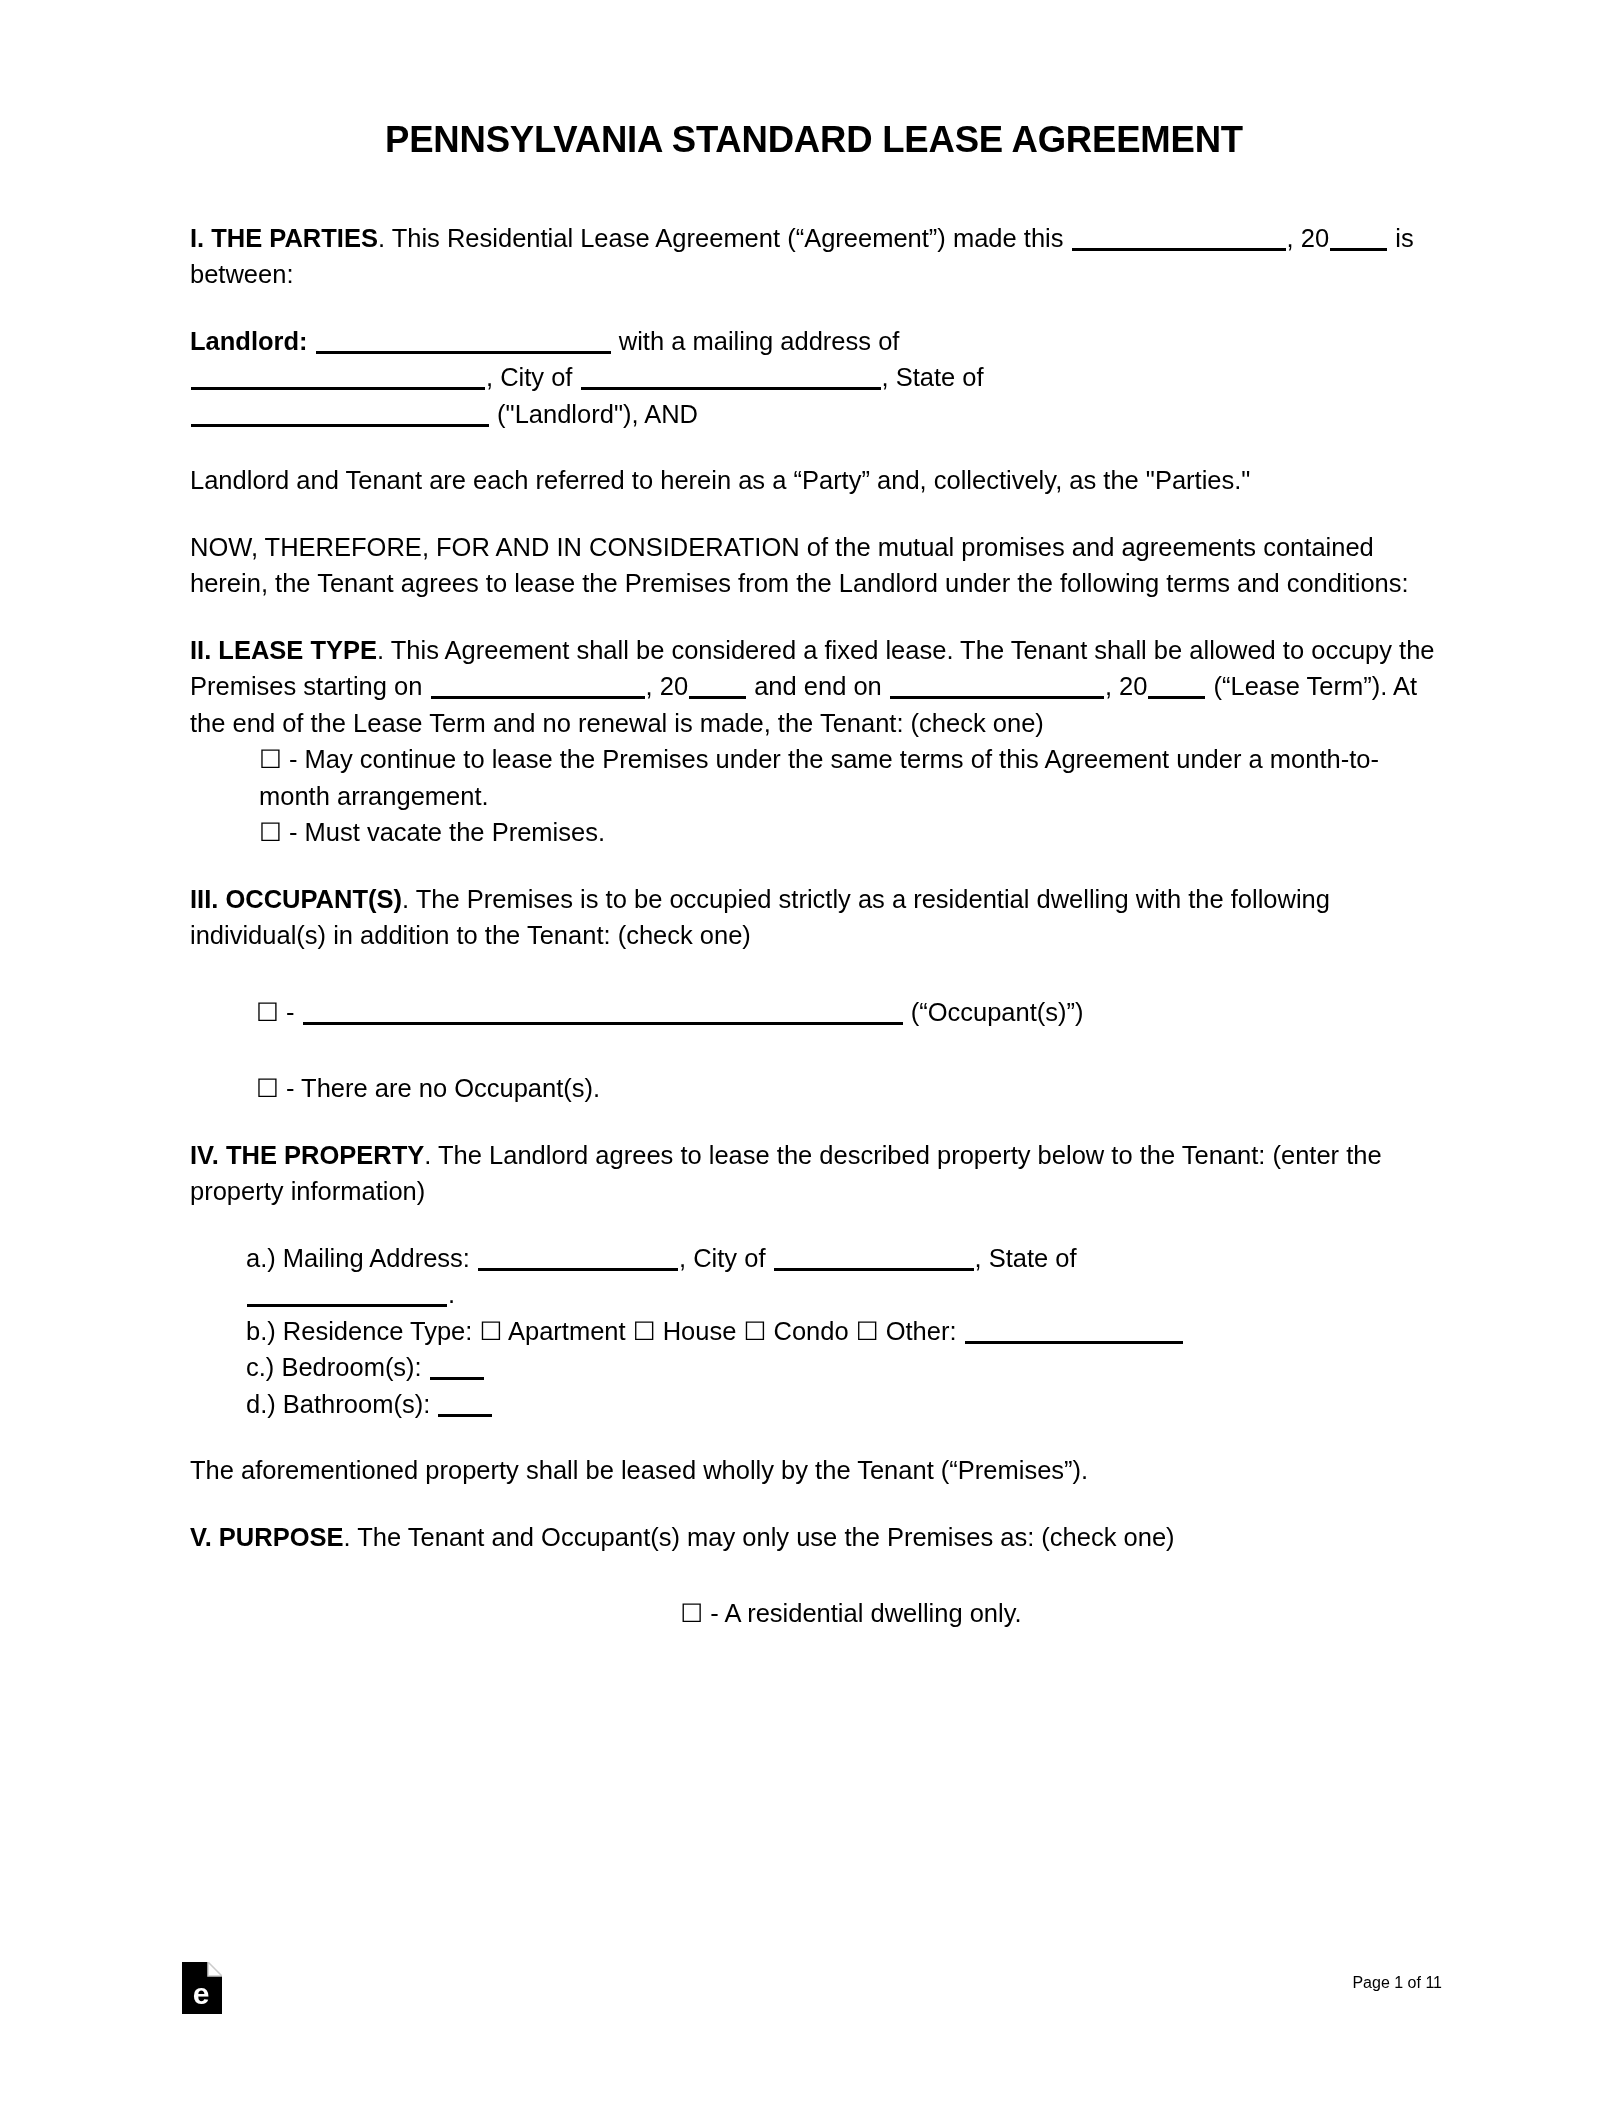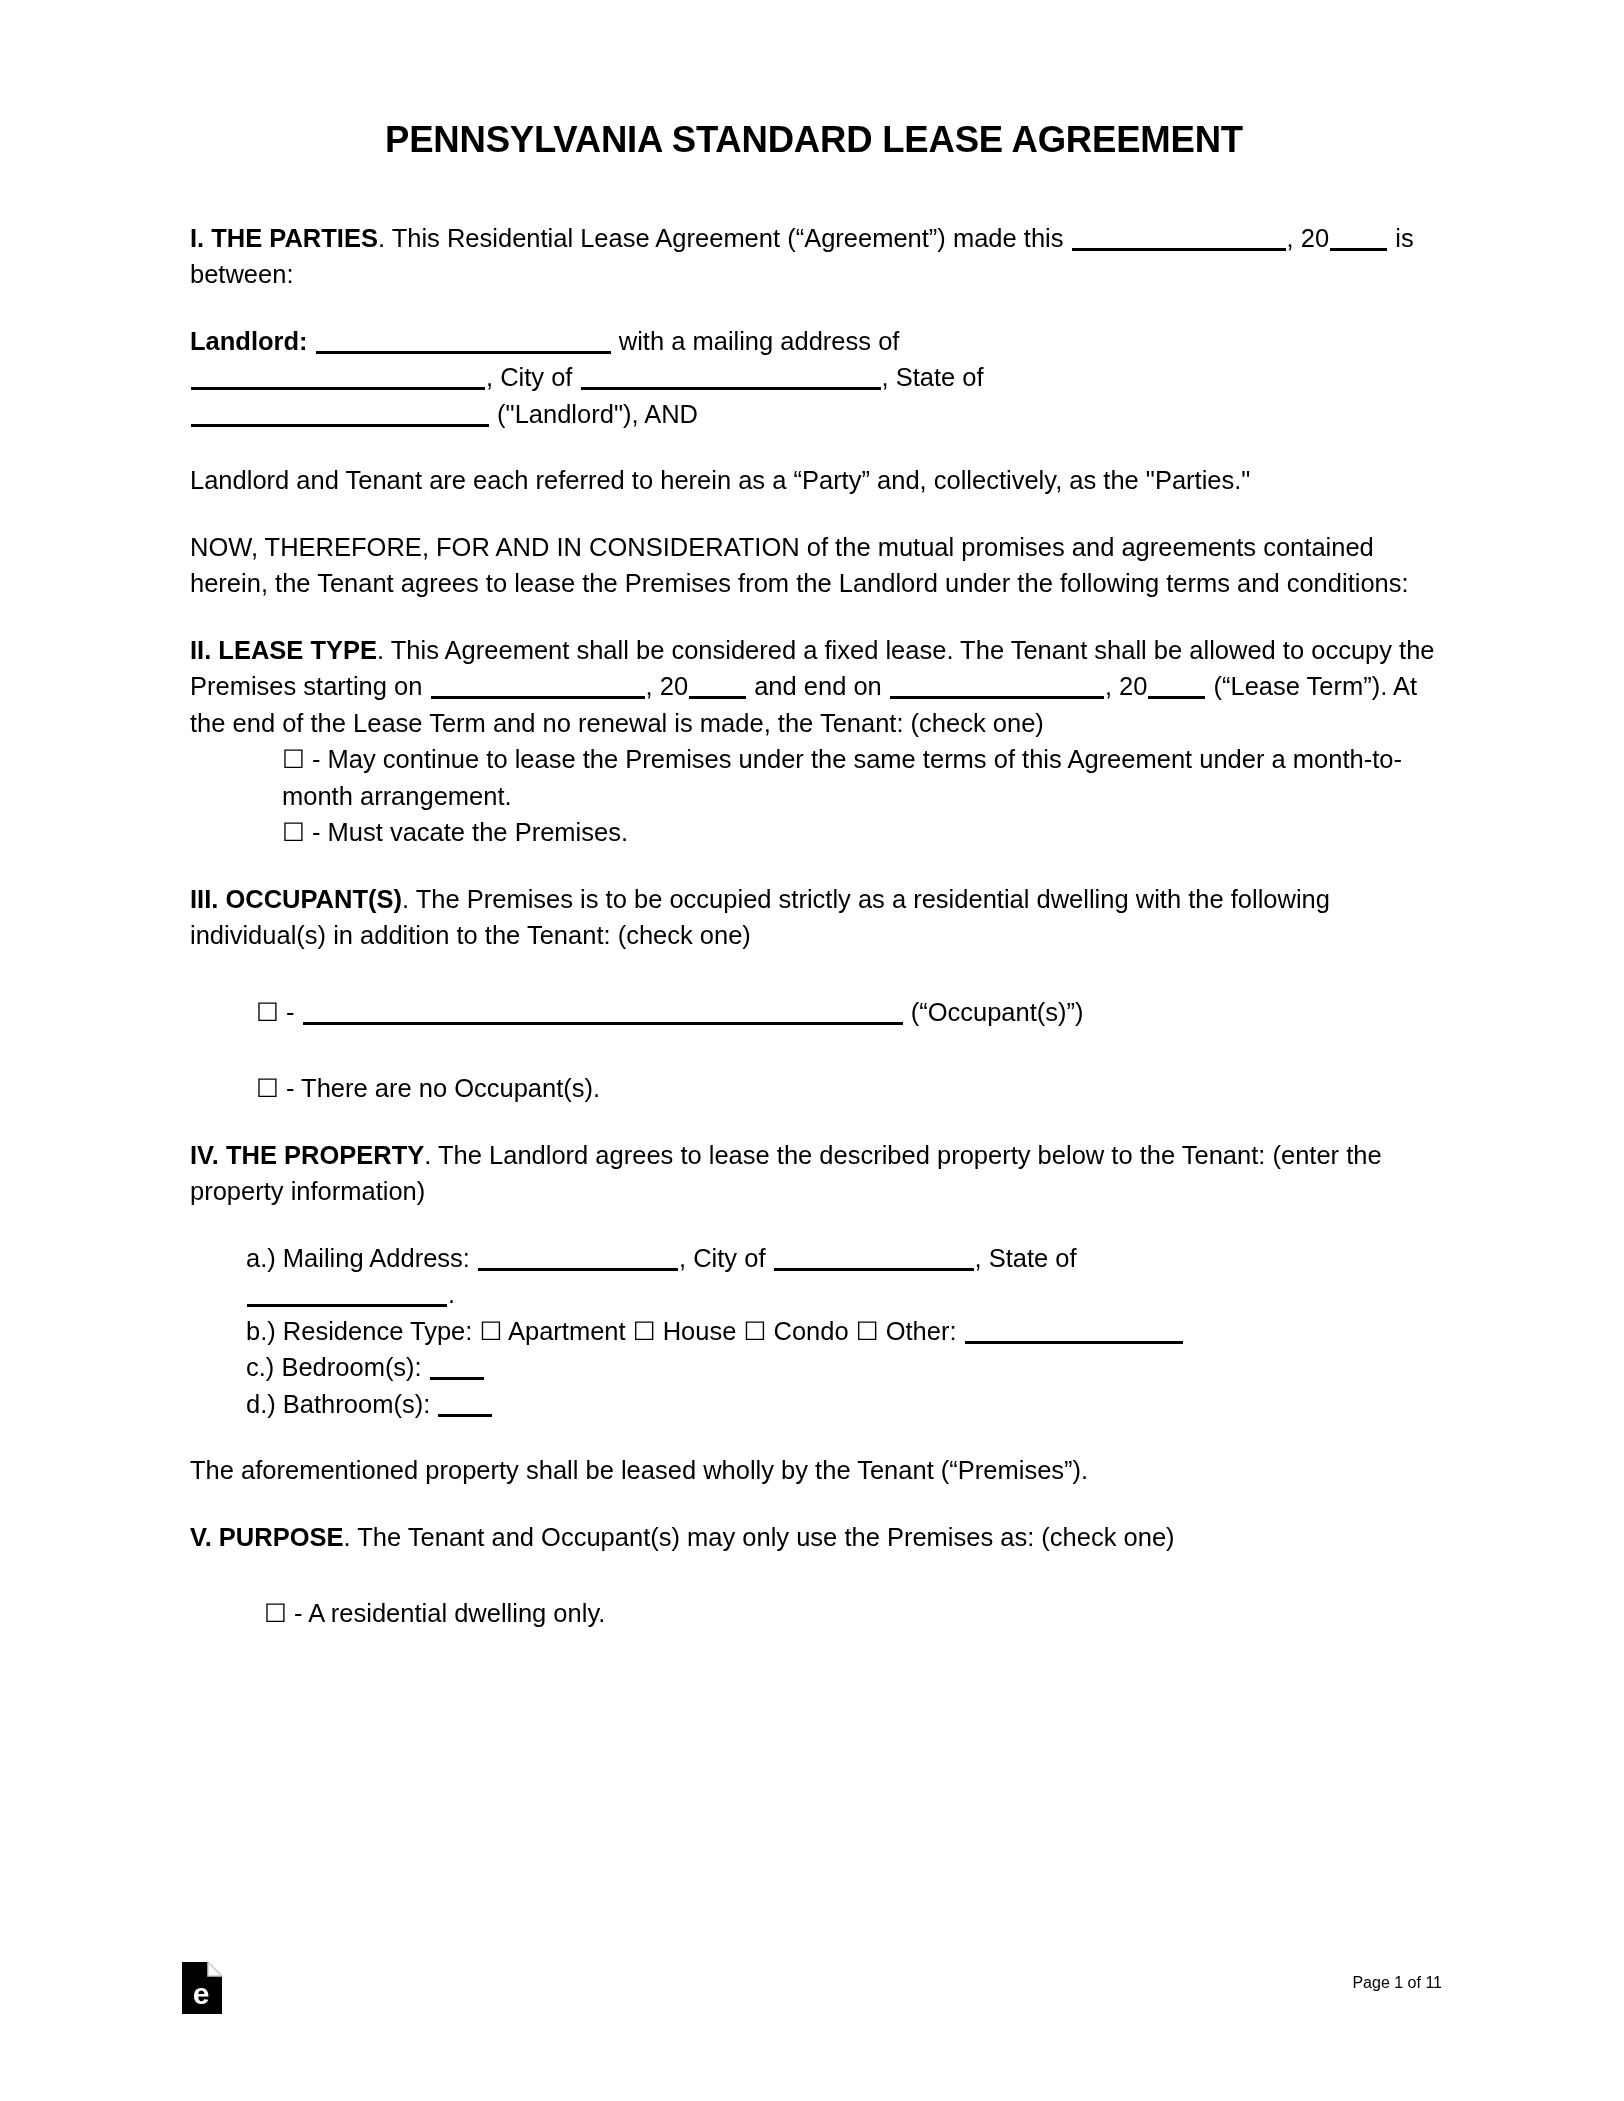--- a/index.html
+++ b/index.html
@@ -37,27 +37,28 @@
     margin: 0 0 30px 0;
     text-align: left;
   }
   .para.tight {
     margin-bottom: 0;
   }
   .sec-head {
     font-weight: bold;
   }
   .indent-1 {
-    margin-left: 92px;
+    margin-left: 69px;
   }
   .indent-2 {
     margin-left: 66px;
   }
   .indent-3 {
     margin-left: 74px;
+    text-align: center;
   }
   .indent-list {
     margin-left: 56px;
   }
   
   .blank {
     display: inline-block;
     border-bottom: 3px solid #000;
     vertical-align: -4px;
     height: 22px;

